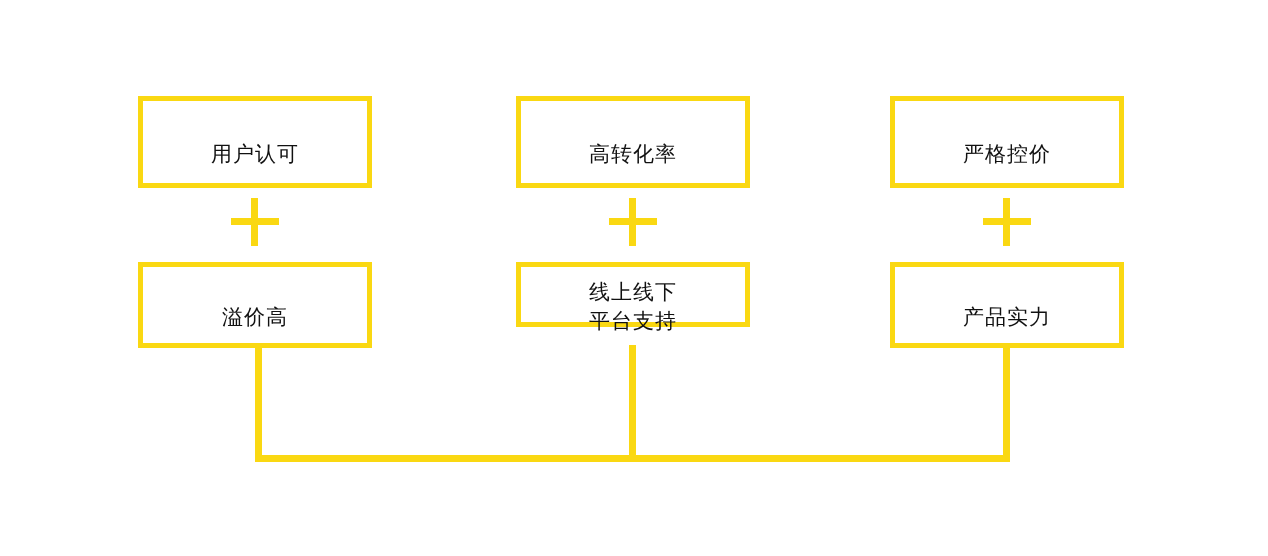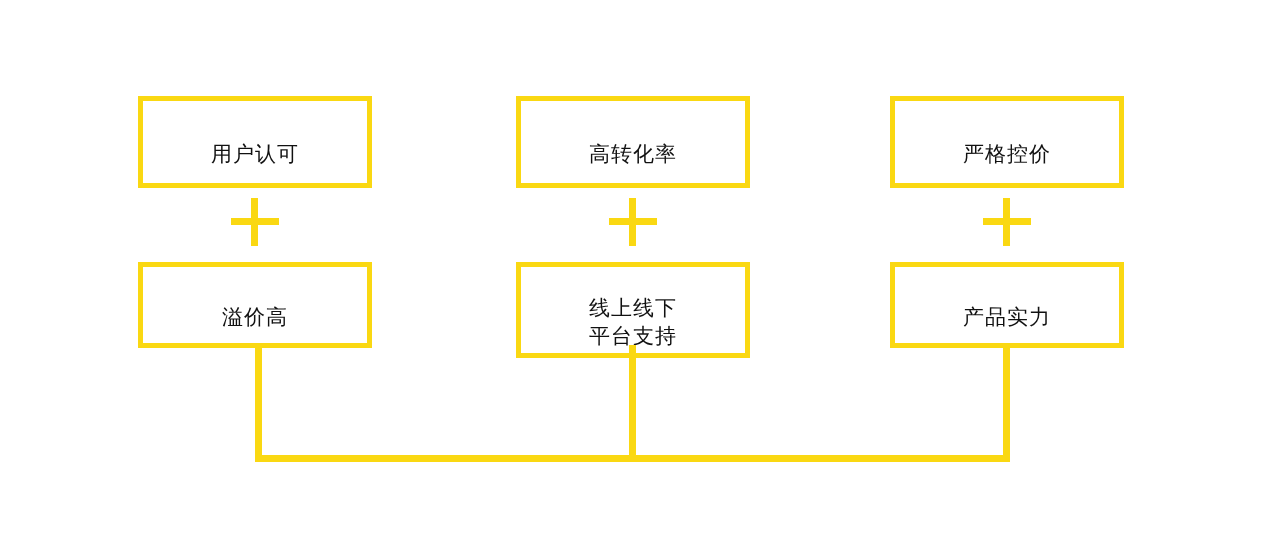--- a/index.html
+++ b/index.html
@@ -90,21 +90,21 @@
 
   <div class="node-box" style="left:516px; top:96px; width:234px; height:92px;">
     <span class="node-label">高转化率</span>
   </div>
 
   <div class="plus" style="left:609px; top:198px;">
     <span class="bar-h"></span>
     <span class="bar-v"></span>
   </div>
 
-  <div class="node-box" style="left:516px; top:262px; width:234px; height:96px;">
+  <div class="node-box" style="left:516px; top:262px; width:234px; height:65px;">
     <span class="node-label">线上线下
 平台支持</span>
   </div>
 
   <div class="node-box" style="left:890px; top:96px; width:234px; height:92px;">
     <span class="node-label">严格控价</span>
   </div>
 
   <div class="plus" style="left:983px; top:198px;">
     <span class="bar-h"></span>

